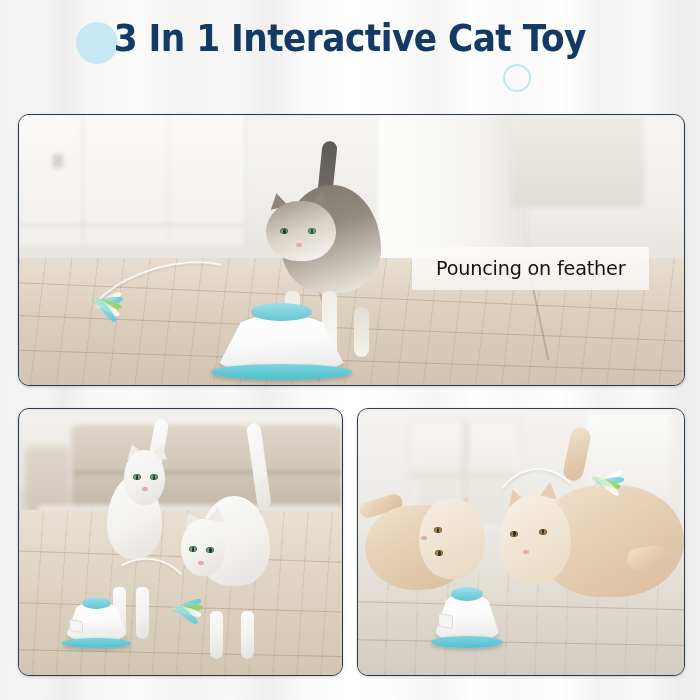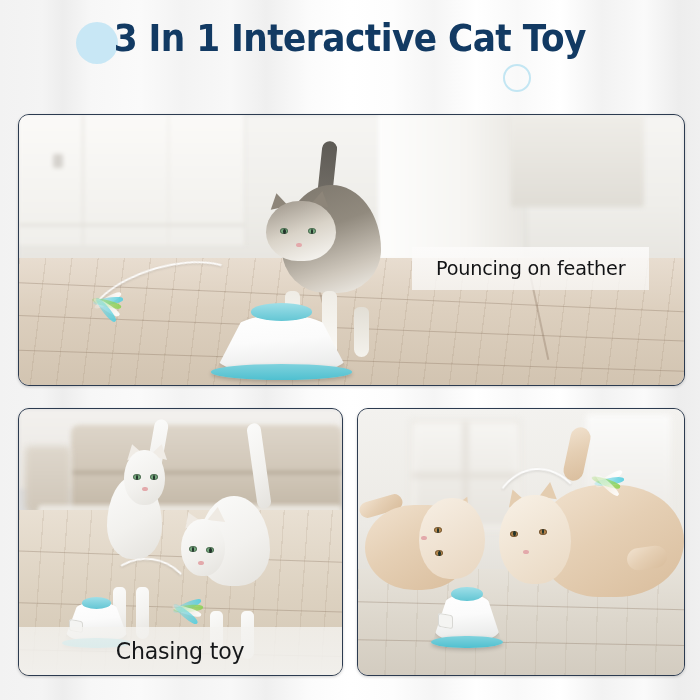--- a/index.html
+++ b/index.html
@@ -516,23 +516,20 @@
         <div class="btn"></div>
       </div>
       <div class="rod" style="left:27%;top:56%;width:26%;height:26%;transform:rotate(8deg);"></div>
       <div class="feather" style="left:44%;top:70%;width:56px;height:36px;">
         <i class="f-c" style="left:10px;top:2px;transform:rotate(-22deg);"></i>
         <i class="f-g" style="left:12px;top:9px;transform:rotate(-4deg);"></i>
         <i class="f-w" style="left:10px;top:17px;transform:rotate(18deg);"></i>
         <i class="f-c" style="left:6px;top:25px;transform:rotate(40deg);"></i>
       </div>
 
-      <div class="caption-band">
-        <span>Chasing toy</span>
-      </div>
     </div>
   </div>
 
   <div class="panel panel-br">
     <div class="photo">
 
       <div class="scene">
         <div class="br-wall"></div>
         <div class="br-shelf blurred-strong"></div>
         <div class="br-win blurred-strong"></div>

